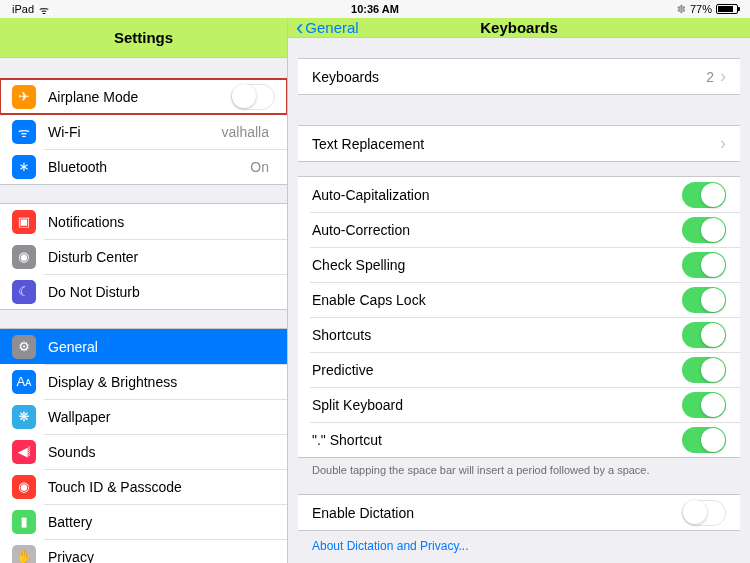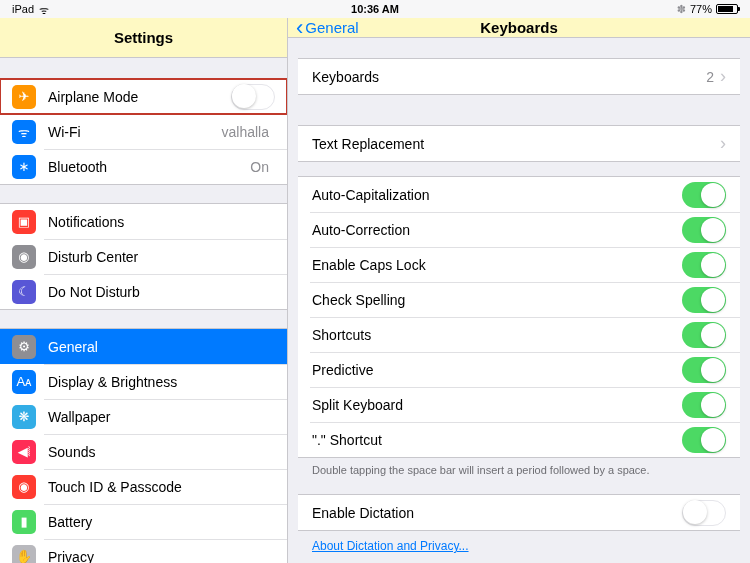--- a/index.html
+++ b/index.html
@@ -7,21 +7,21 @@
   .status-bar { height: 18px; background: #f7f7f8; display: flex; align-items: center; font-size: 11px; padding: 0 12px; position: relative; }
   .status-left { display: flex; align-items: center; gap: 5px; }
   .status-center { position: absolute; left: 50%; transform: translateX(-50%); font-weight: 600; }
   .status-right { margin-left: auto; display: flex; align-items: center; gap: 4px; }
   .battery { display: inline-block; width: 22px; height: 10px; border: 1px solid #000; border-radius: 2px; position: relative; }
   .battery::after { content: ''; position: absolute; right: -3px; top: 2px; width: 2px; height: 4px; background: #000; border-radius: 0 1px 1px 0; }
   .battery .fill { position: absolute; left: 1px; top: 1px; bottom: 1px; width: 77%; background: #000; }
   .columns { display: flex; height: 545px; }
   .sidebar { width: 288px; border-right: 1px solid #c8c7cc; background: #efeff4; display: flex; flex-direction: column; }
   .detail { flex: 1; background: #efeff4; display: flex; flex-direction: column; overflow-y: auto; }
-  .nav-bar { height: 40px; display: flex; align-items: center; justify-content: center; border-bottom: 1px solid #c8c7cc; background: #fef9c3; position: relative; }
+  .nav-bar { height: 40px; display: flex; align-items: center; justify-content: center; border-bottom: 1px solid #c8c7cc; background: #bef264; position: relative; }
   .nav-title { font-weight: 600; font-size: 15px; }
   .nav-back { position: absolute; left: 8px; display: flex; align-items: center; color: #007aff; font-size: 15px; cursor: pointer; }
   .nav-back .chev { font-size: 22px; line-height: 1; margin-right: 2px; font-weight: 300; }
   .group { background: #fff; border-top: 1px solid #c8c7cc; border-bottom: 1px solid #c8c7cc; }
   .group + .group { margin-top: 18px; }
   .sidebar .group:first-of-type { margin-top: 20px; }
   .detail .group:first-of-type { margin-top: 20px; }
   .row { display: flex; align-items: center; height: 35px; padding: 0 12px 0 12px; position: relative; font-size: 14px; cursor: pointer; }
   .row + .row::before { content: ''; position: absolute; left: 44px; right: 0; top: 0; height: 1px; background: #e0e0e3; }
   .detail .row + .row::before { left: 12px; }
@@ -174,27 +174,27 @@
               <div class="knob"></div>
             </div>
           </div>
           <div class="row">
             <div class="label">Auto-Correction</div>
             <div class="switch on">
               <div class="knob"></div>
             </div>
           </div>
           <div class="row">
+            <div class="label">Check Spelling</div>
+            <div class="switch on">
+              <div class="knob"></div>
+            </div>
+          </div>
+          <div class="row">
             <div class="label">Enable Caps Lock</div>
-            <div class="switch on">
-              <div class="knob"></div>
-            </div>
-          </div>
-          <div class="row">
-            <div class="label">Check Spelling</div>
             <div class="switch on">
               <div class="knob"></div>
             </div>
           </div>
           <div class="row">
             <div class="label">Shortcuts</div>
             <div class="switch on">
               <div class="knob"></div>
             </div>
           </div>
@@ -219,16 +219,16 @@
         </div>
         <div class="footer-note" style="margin-left: 10px; margin-right: 10px;">Double tapping the space bar will insert a period followed by a space.</div>
         <div class="group" style="margin-top: 18px; margin-left: 10px; margin-right: 10px; border-radius: 0px;">
           <div class="row">
             <div class="label">Enable Dictation</div>
             <div class="switch off">
               <div class="knob"></div>
             </div>
           </div>
         </div>
-        <div class="link-note" style="margin-left: 10px; margin-right: 10px; text-decoration: underline;">About Dictation and Privacy...</div>
+        <div class="link-note" style="margin-left: 10px; margin-right: 10px;">About Dictation and Privacy...</div>
       </div>
   </div>
 </div>
 
 </body></html>

